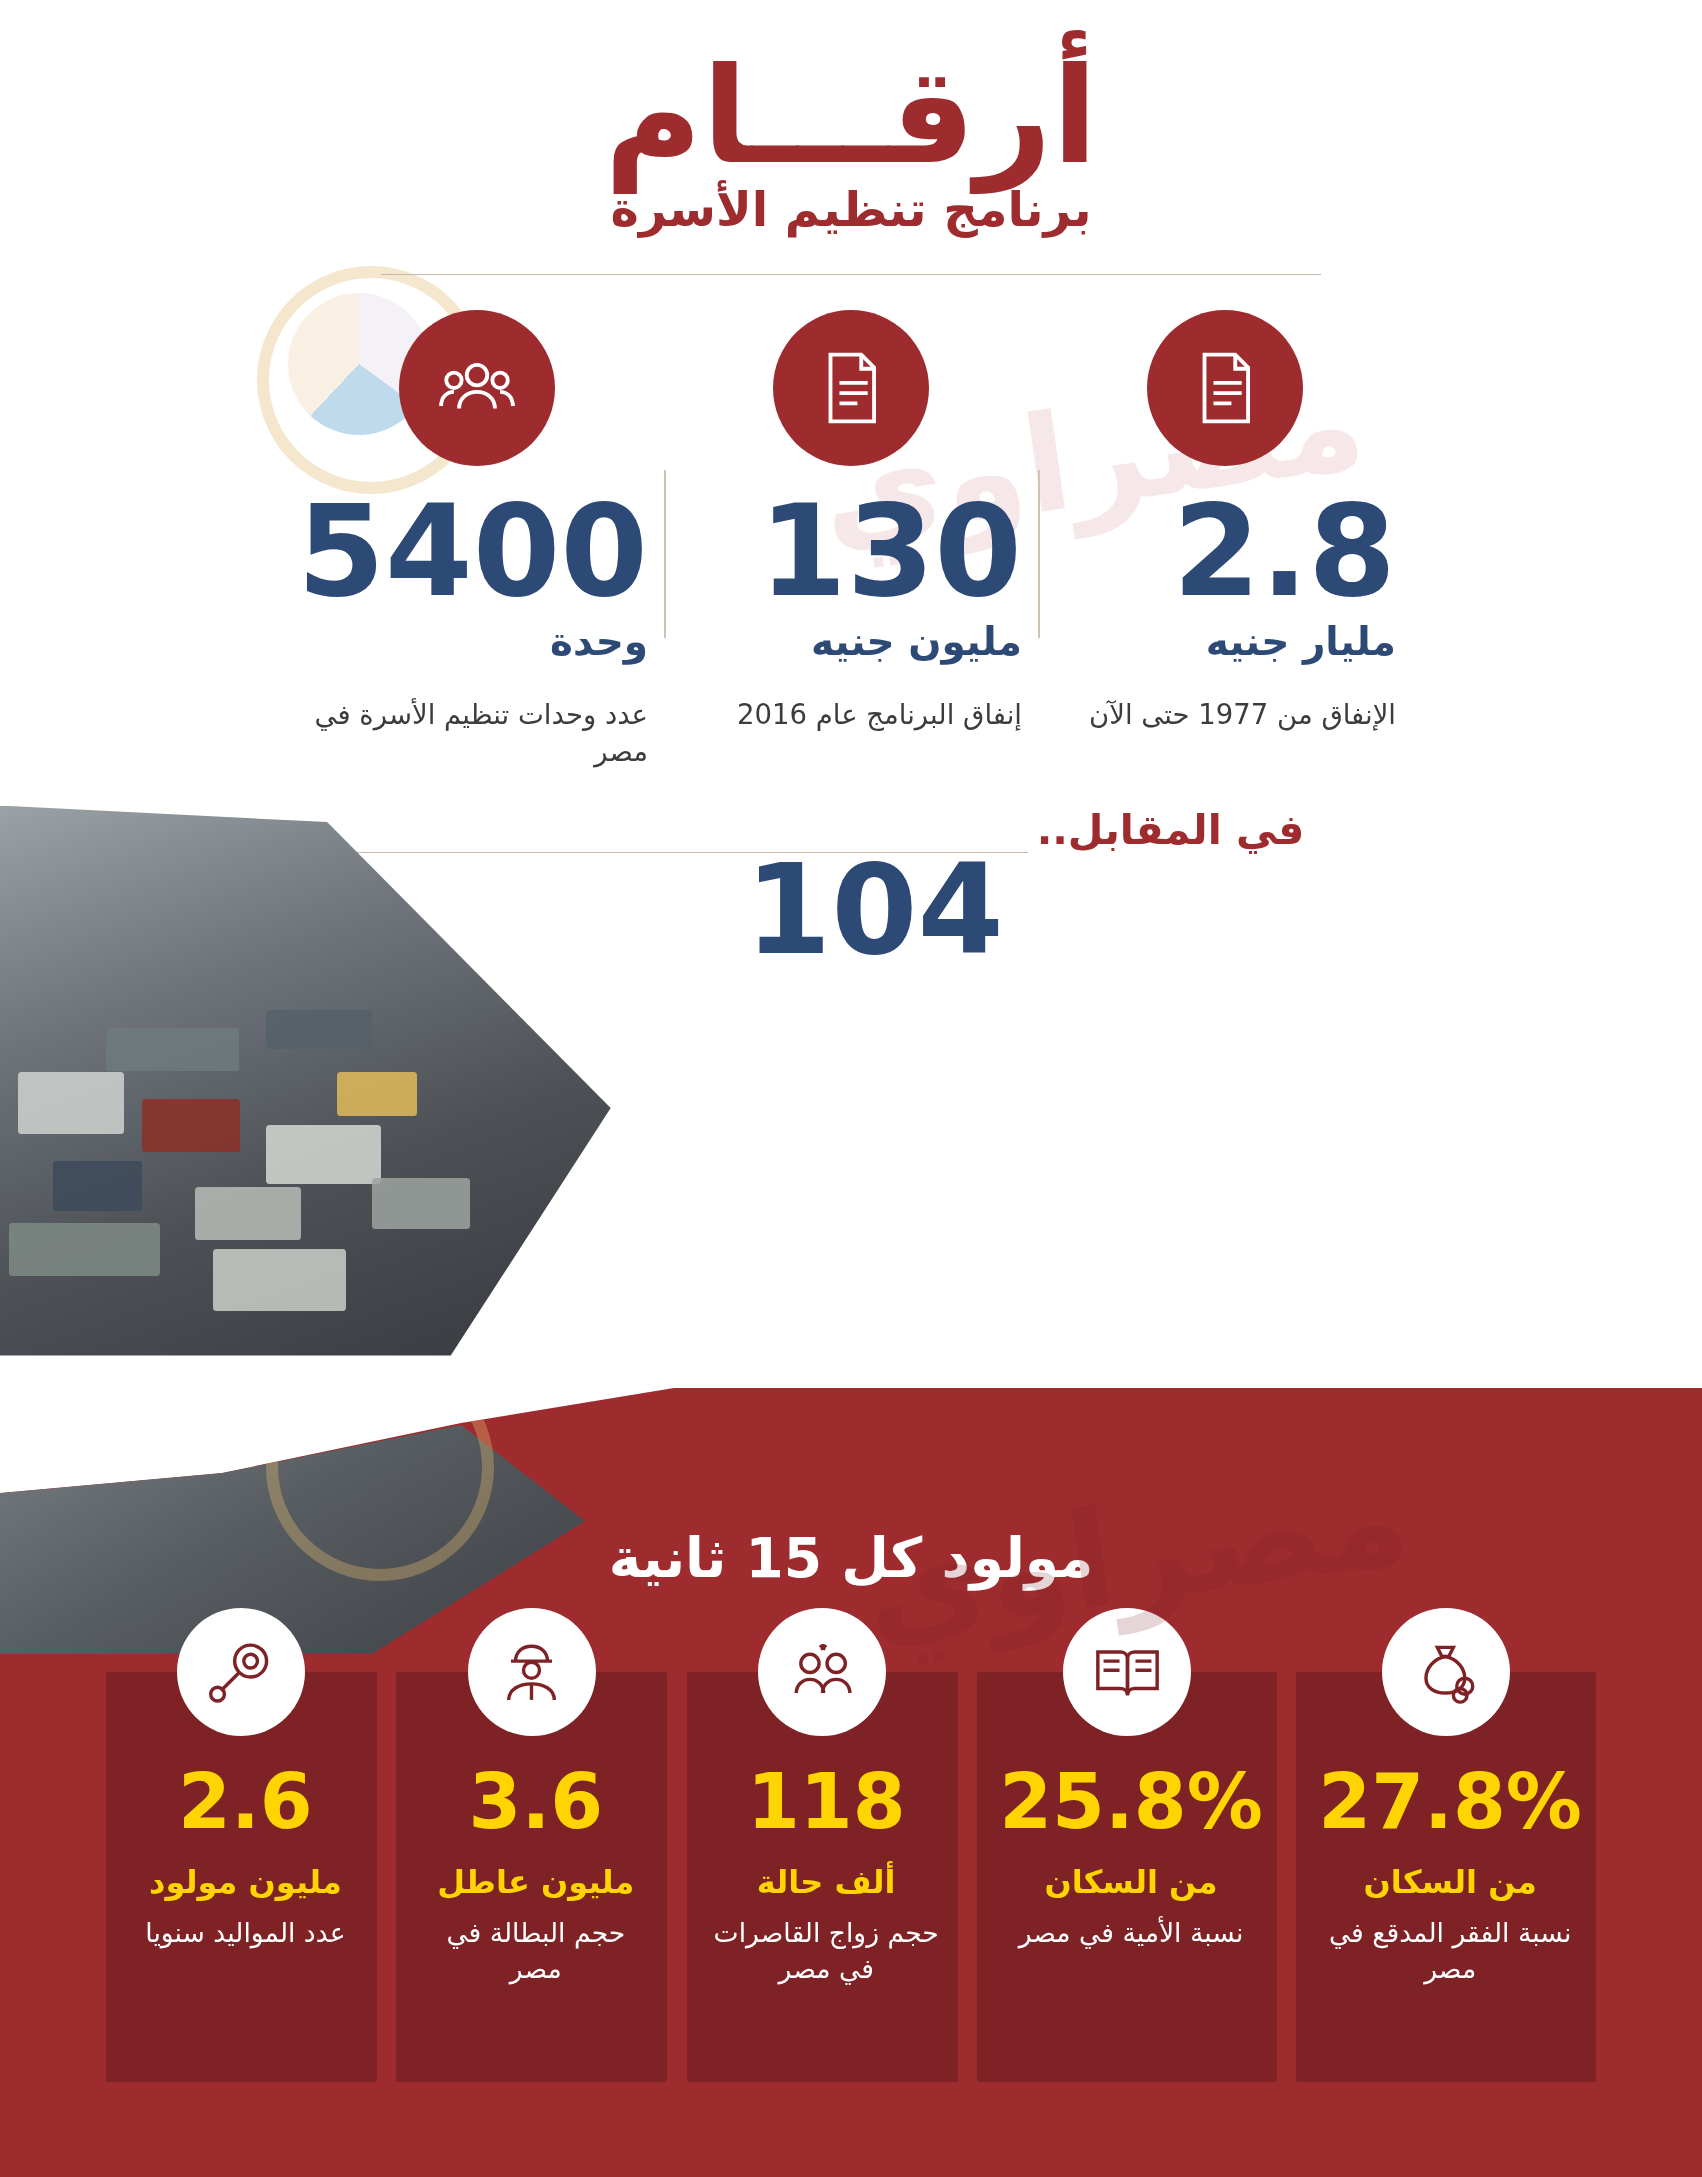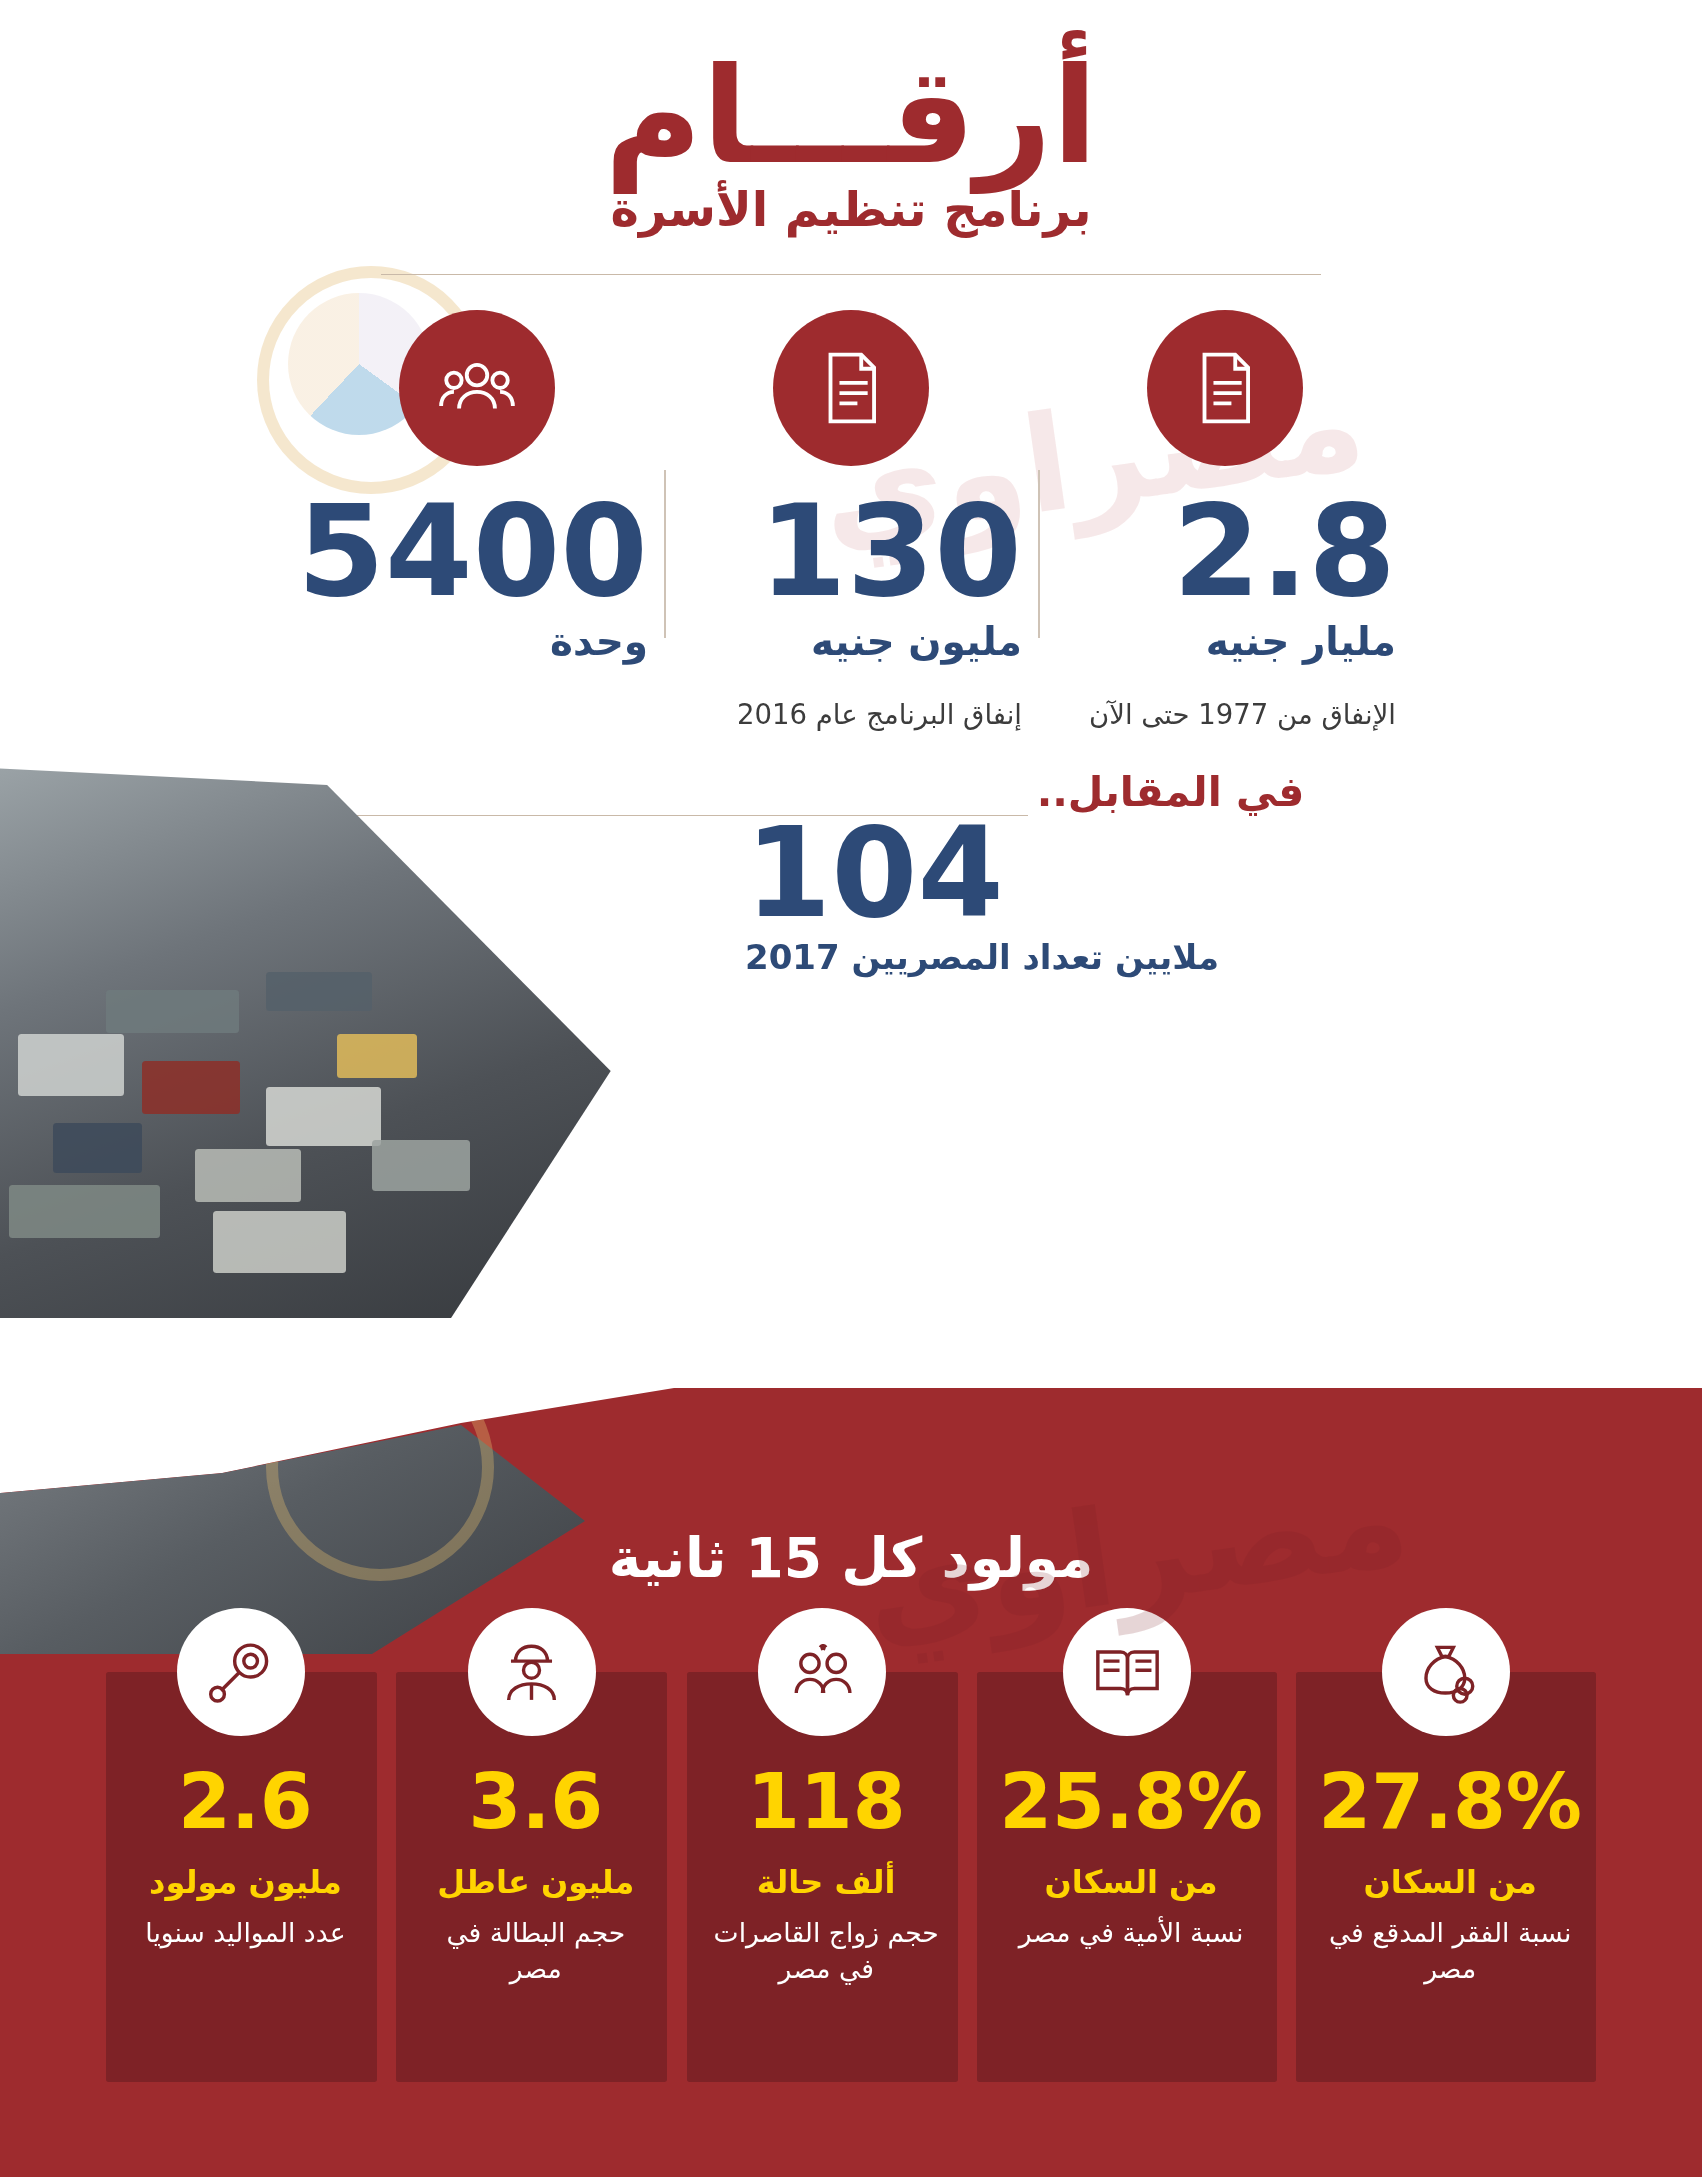--- a/index.html
+++ b/index.html
@@ -315,20 +315,21 @@
         <circle cx="32" cy="22" r="8"></circle>
         <path d="M18 48c0-8 6.3-13 14-13s14 5 14 13"></path>
         <circle cx="14" cy="26" r="6"></circle>
         <path d="M4 46c0-7 4.5-11 10-11"></path>
         <circle cx="50" cy="26" r="6"></circle>
         <path d="M60 46c0-7-4.5-11-10-11"></path>
       </svg>
     </div>
     <div class="big-num">5400</div>
     <div class="unit">وحدة</div>
+    <div class="caption">عدد وحدات تنظيم الأسرة في مصر</div>
   </div>
 
 </div>
 
 <div class="middle">
   <div class="mid-rule"></div>
 
   <div class="photo">
     <div class="blob" style="left:17.7px; top:266px; width:106px; height:62px; background:#cfd2d0;"></div>
     <div class="blob" style="left:142px; top:293px; width:98px; height:53px; background:#8d2f28;"></div>
@@ -339,21 +340,20 @@
     <div class="blob" style="left:372px; top:372px; width:98px; height:51px; background:#9ca3a0;"></div>
     <div class="blob" style="left:106px; top:222px; width:133px; height:43px; background:#6f7a7d;"></div>
     <div class="blob" style="left:266px; top:204px; width:106px; height:39px; background:#55606a;"></div>
     <div class="blob" style="left:8.9px; top:417px; width:151px; height:53px; background:#7f8a85;"></div>
     <div class="blob" style="left:213px; top:443px; width:133px; height:62px; background:#cbcec8;"></div>
   </div>
 
   <div class="mid-right">
     <div class="mid-label">في المقابل..</div>
     <div class="mid-num">104</div>
-    <div class="mid-caption">ملايين تعداد المصريين 2017</div>
   </div>
 </div>
 
 <div class="red">
   <div class="red-photo"></div>
   <div class="red-title">مولود كل 15 ثانية</div>
 
   <div class="cards">
 
     <div class="card">

